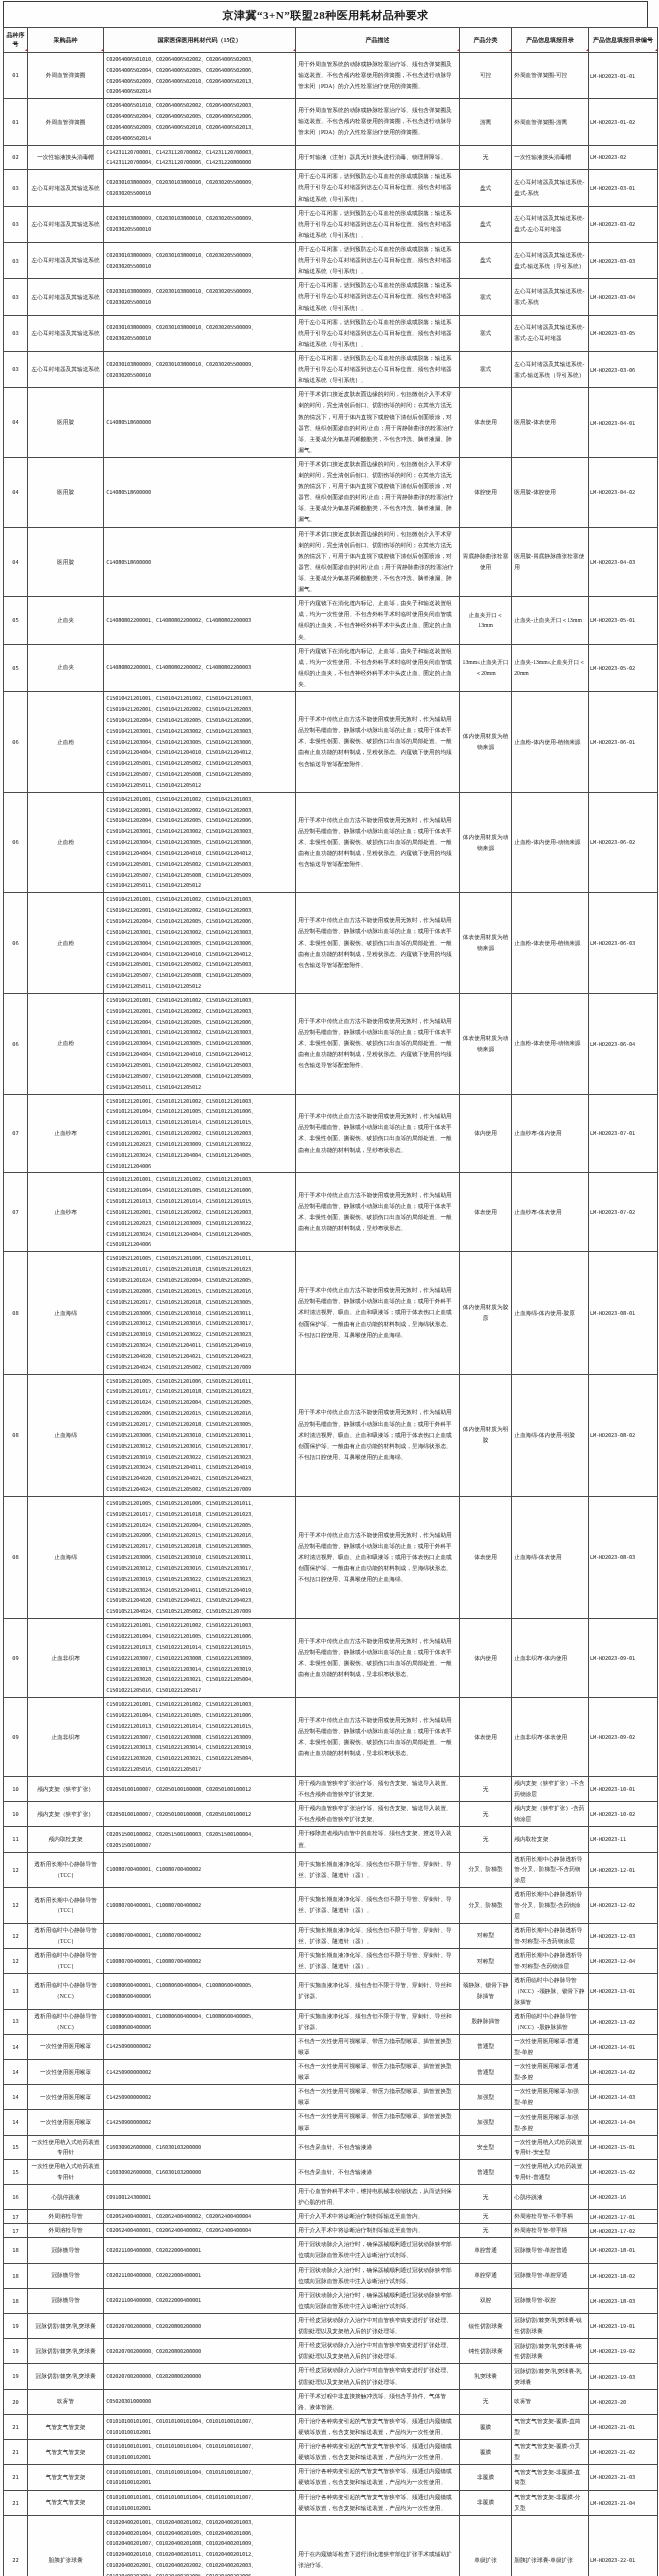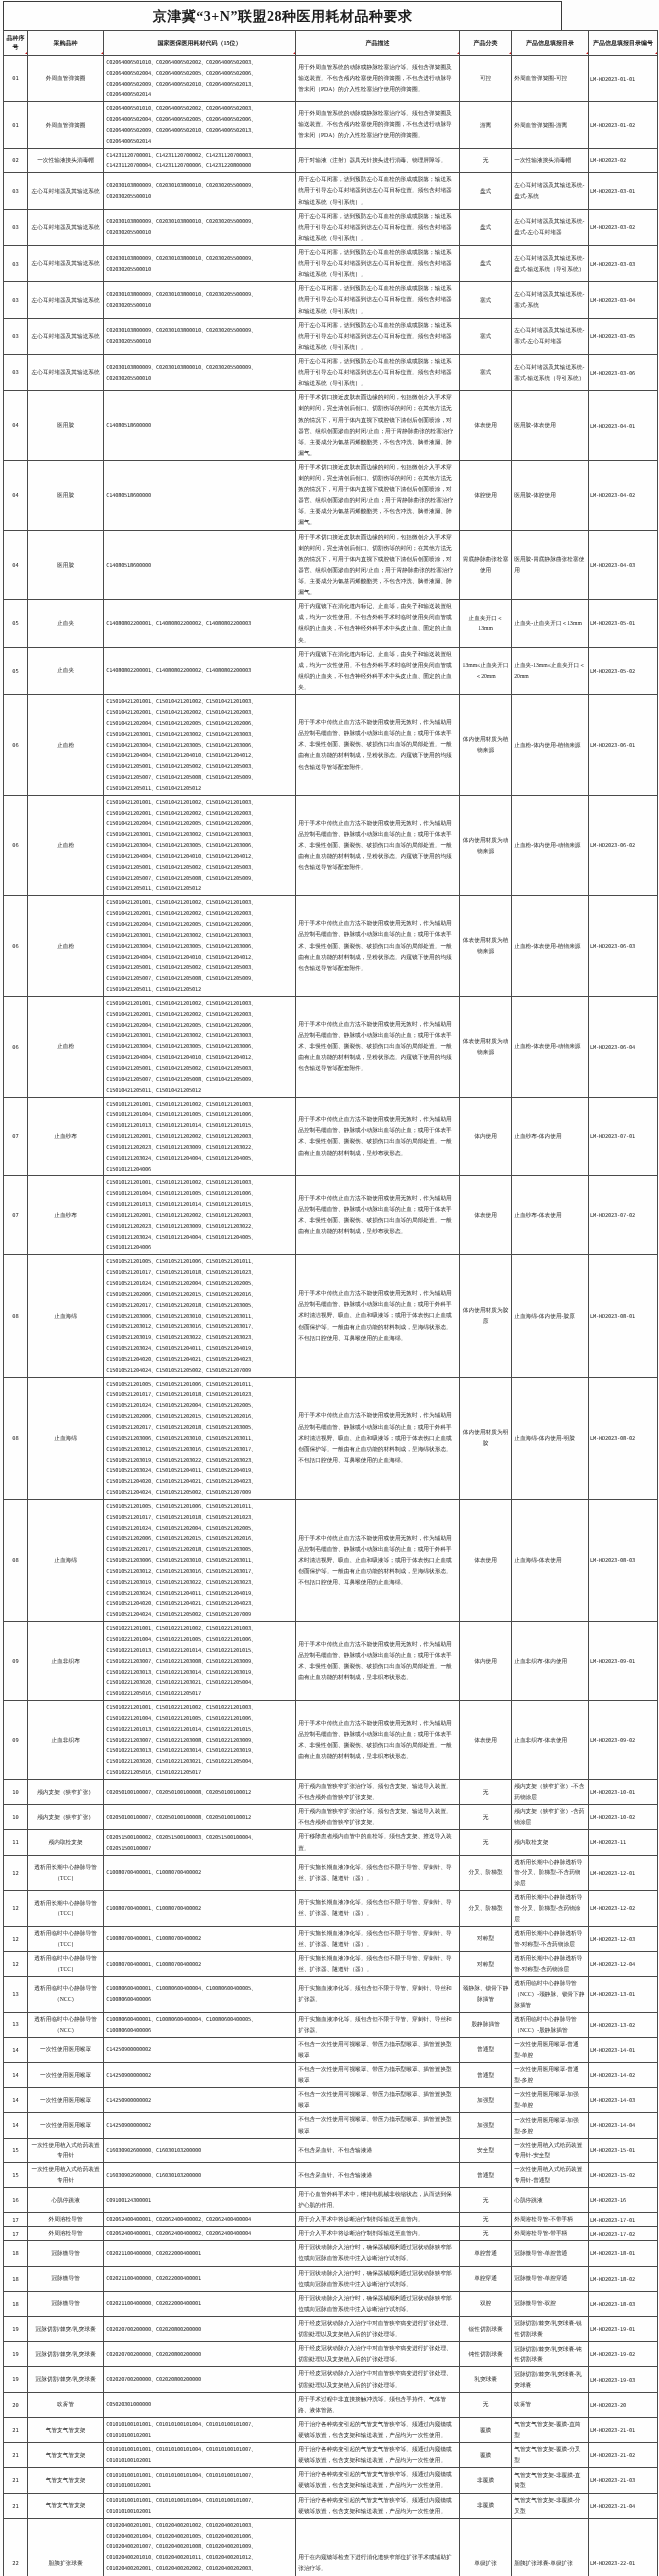--- a/index.html
+++ b/index.html
@@ -1,17 +1,17 @@
 <!DOCTYPE html>
 <html style="font-size:8.2px"><head>
 <meta charset="utf-8">
 <style>
   html,body{margin:0;padding:0;background:#ffffff;}
   .page{width:659px;background:#fdfdfd;font-family:"Liberation Serif","DejaVu Serif",serif;color:#1c1c1c;box-sizing:border-box;padding:1px 0 3.1px 3.1px;}
-  .doc-title{width:559px;box-sizing:border-box;border:0.8px solid #3a3a3a;border-bottom:none;text-align:center;font-size:14px;font-weight:bold;letter-spacing:0.5px;padding:5.7px 0 4.6px 0;background:#fefefe;}
+  .doc-title{width:645px;box-sizing:border-box;border:0.8px solid #3a3a3a;border-bottom:none;text-align:center;font-size:11px;font-weight:bold;letter-spacing:0.5px;padding:5.7px 0 4.6px 0;background:#fefefe;}
   table.req{border-collapse:collapse;table-layout:fixed;width:653px;background:#fefefe;}
   table.req col.c-no{width:24px;}
   table.req col.c-name{width:76px;}
   table.req col.c-codes{width:192px;}
   table.req col.c-desc{width:164px;}
   table.req col.c-cls{width:52px;}
   table.req col.c-cat{width:77px;}
   table.req col.c-reg{width:69px;}
   th,td{border:0.5px solid #4a4a4a;vertical-align:middle;padding:1px 2.1px;word-wrap:break-word;}
   thead th{position:relative;font-size:6px;font-weight:bold;text-align:center;height:21.6px;background:#fdfdfd;}

